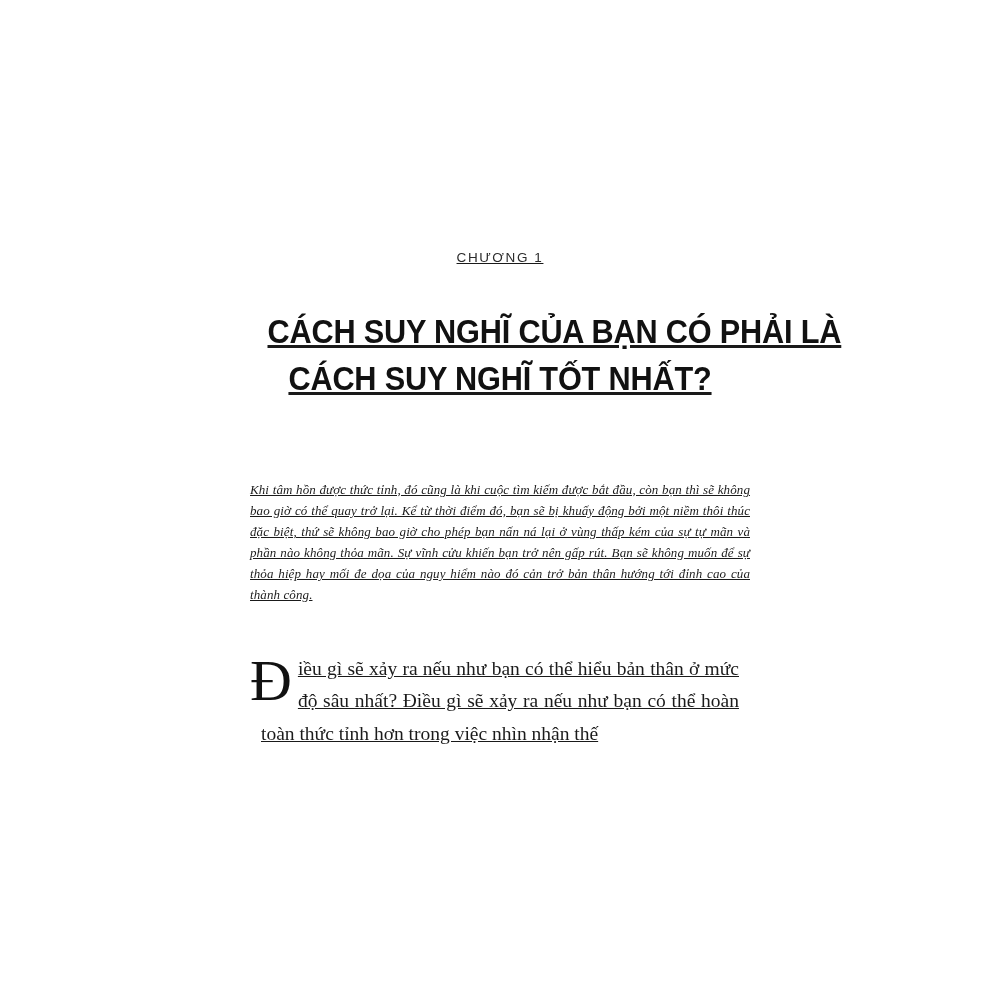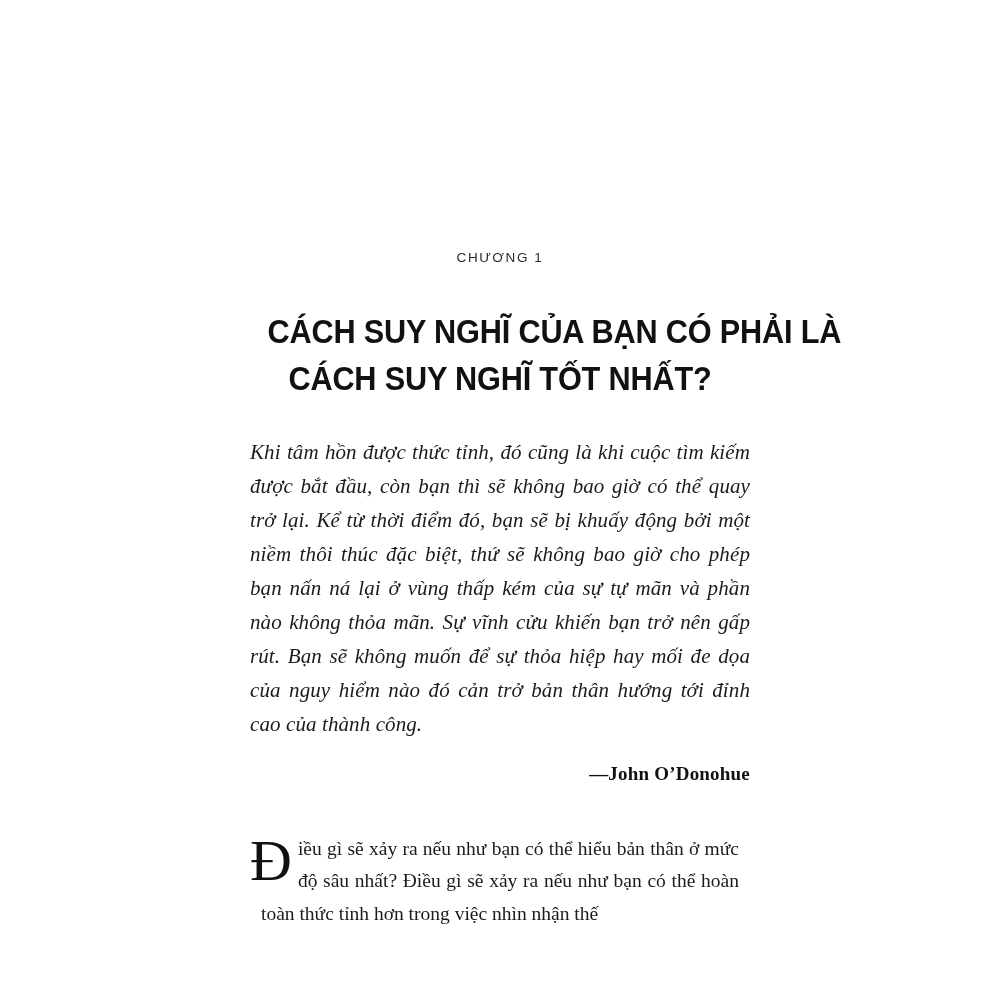--- a/index.html
+++ b/index.html
@@ -22,20 +22,21 @@
     background: #ffffff;
     overflow: hidden;
   }
 
   .content {
     position: absolute;
     left: 250px;
     top: 0;
     width: 500px;
     height: 896px;
+    text-decoration: underline;
   }
 
   .chapter-label {
     margin-top: 250px;
     text-align: center;
     font-family: "Liberation Sans", sans-serif;
     font-size: 13.5px;
     letter-spacing: 1.6px;
     color: #2b2b2b;
     font-weight: 400;
@@ -53,24 +54,24 @@
     color: #111111;
     transform: scaleX(0.93);
     transform-origin: center top;
   }
   .chapter-title .line {
     display: block;
     white-space: nowrap;
   }
 
   .epigraph {
-    margin-top: 32px;
+    margin-top: 76px;
     font-family: "Liberation Serif", serif;
     font-style: italic;
-    font-size: 21px;
+    font-size: 13px;
     line-height: 1.62;
     text-align: justify;
     color: #1b1b1b;
     letter-spacing: 0.1px;
   }
 
   .epigraph-attrib {
     margin-top: 22px;
     text-align: right;
     font-family: "Liberation Serif", serif;
@@ -113,21 +114,20 @@
 
     <div class="chapter-label">CHƯƠNG 1</div>
 
     <h1 class="chapter-title">
       <span class="line">CÁCH SUY NGHĨ CỦA BẠN CÓ PHẢI LÀ</span>
       <span class="line">CÁCH SUY NGHĨ TỐT NHẤT?</span>
     </h1>
 
     <div class="epigraph">Khi tâm hồn được thức tỉnh, đó cũng là khi cuộc tìm kiếm được bắt đầu, còn bạn thì sẽ không bao giờ có thể quay trở lại. Kể từ thời điểm đó, bạn sẽ bị khuấy động bởi một niềm thôi thúc đặc biệt, thứ sẽ không bao giờ cho phép bạn nấn ná lại ở vùng thấp kém của sự tự mãn và phần nào không thỏa mãn. Sự vĩnh cửu khiến bạn trở nên gấp rút. Bạn sẽ không muốn để sự thỏa hiệp hay mối đe dọa của nguy hiểm nào đó cản trở bản thân hướng tới đỉnh cao của thành công.</div>
 
-    <div class="epigraph-attrib">—John O’Donohue</div>
 
     <div class="body-block">
       <span class="dropcap">Đ</span>
       <p>iều gì sẽ xảy ra nếu như bạn có thể hiểu bản thân ở mức độ sâu nhất? Điều gì sẽ xảy ra nếu như bạn có thể hoàn toàn thức tỉnh hơn trong việc nhìn nhận thế</p>
     </div>
 
   </div>
 </div>
 
 </body></html>

